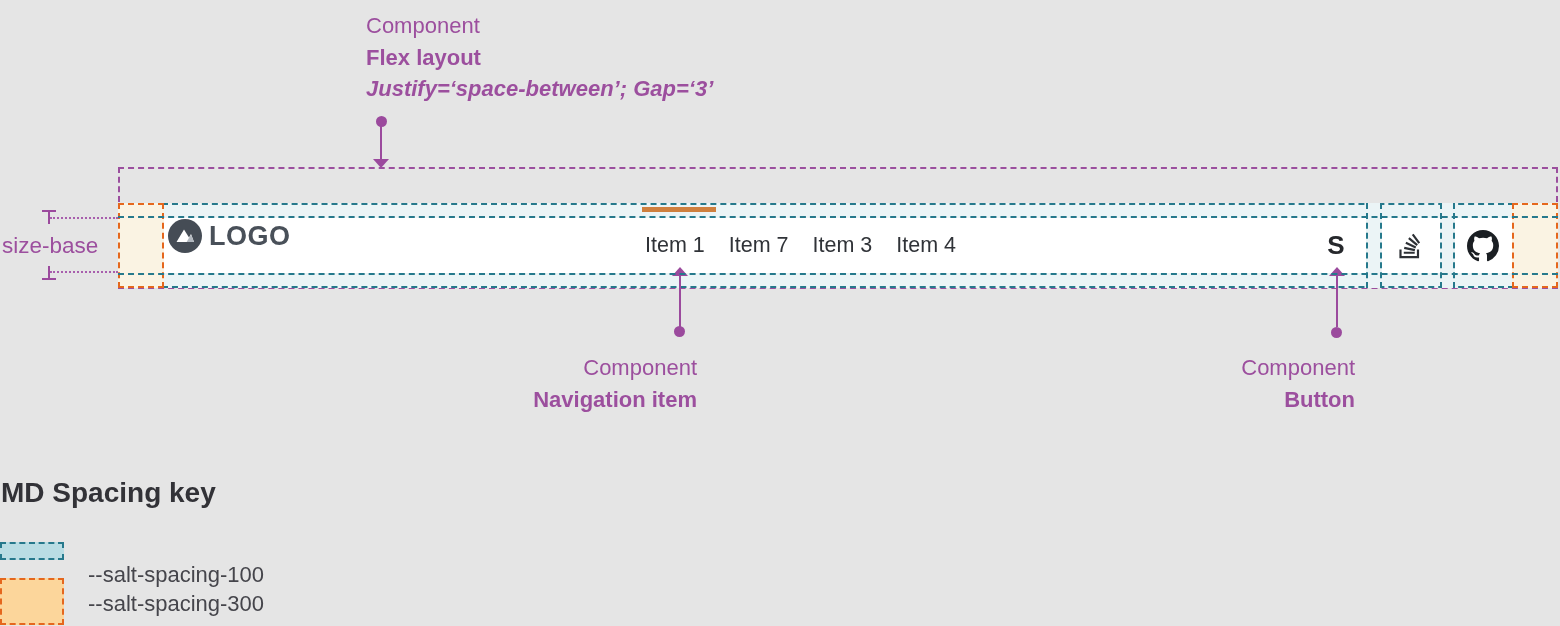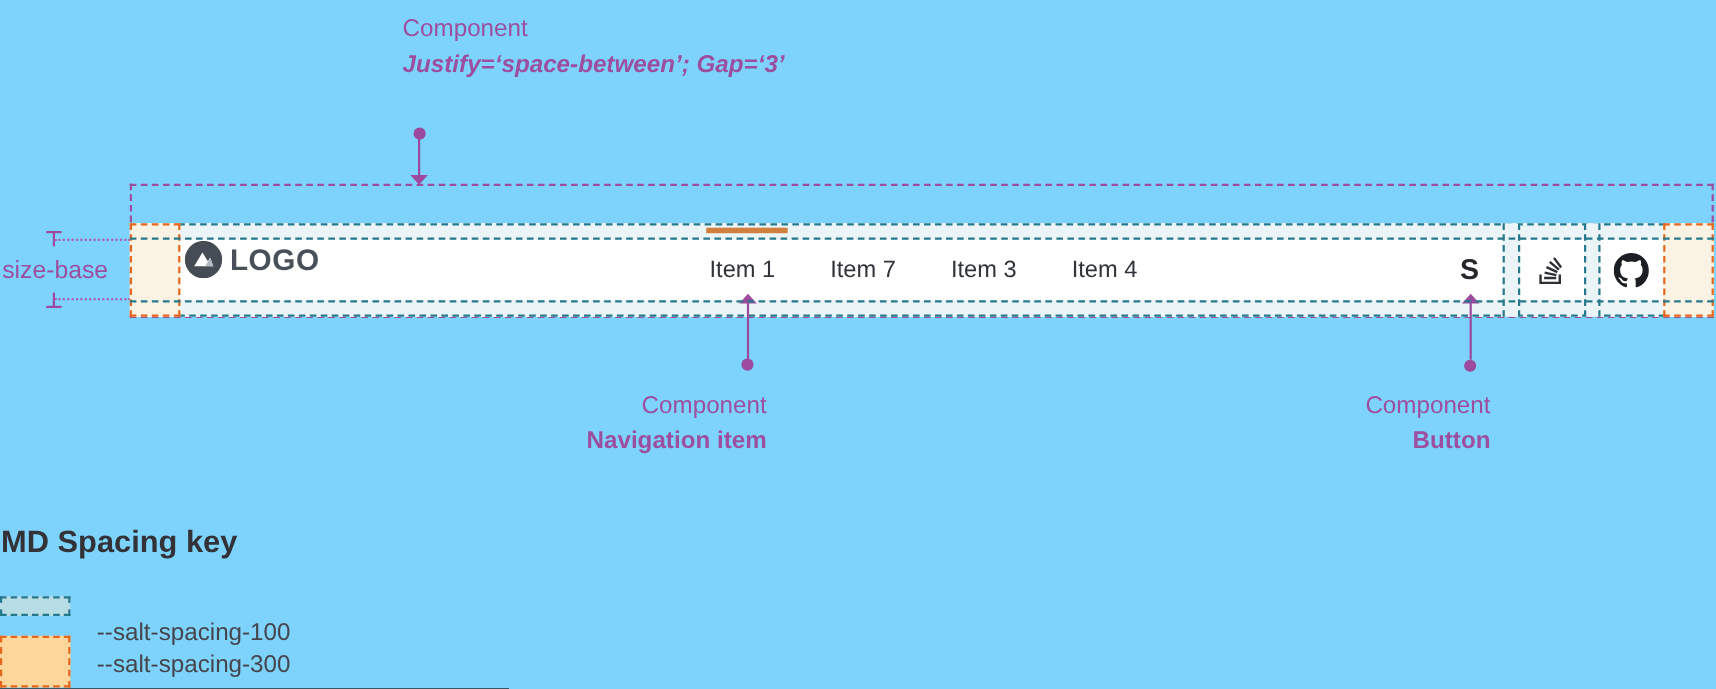--- a/index.html
+++ b/index.html
@@ -1,17 +1,17 @@
 <!DOCTYPE html>
 <html><head>
 <meta charset="utf-8">
 <style>
   html,body{margin:0;padding:0;background:#000;}
   #canvas{
-    position:relative;width:1560px;height:626px;background:#7dd3fc;overflow:hidden;
+    position:relative;width:1560px;height:626px;background:#e5e5e5;overflow:hidden;
     font-family:"Liberation Sans","DejaVu Sans",sans-serif;
   }
   .abs{position:absolute;box-sizing:border-box;}
 
   
   .ann{color:#9c4f9e;font-size:22px;line-height:31.5px;white-space:nowrap;}
   .ann .t-bold{font-weight:700;}
   .ann .t-italic{font-style:italic;font-weight:600;}
   .ann-right{text-align:right;}
 
@@ -29,21 +29,21 @@
   .strip-h{background:#ebf4f6;}
   .strip-top{border-top:2px dashed #26798c;}
   .strip-bottom{border-bottom:2px dashed #26798c;}
   .inner-line{height:0;border-top:2px dashed #26798c;z-index:4;}
   .pad-orange{background:#faf3e3;border:2px dashed #e5671d;z-index:2;}
   .vgap{background:#ebf4f6;border-left:2px dashed #26798c;border-right:2px dashed #26798c;z-index:3;}
   .indicator{background:#cf7f3e;z-index:6;}
 
   .logo-group{display:flex;align-items:center;height:66px;gap:7px;z-index:5;}
   .logo-text{font-weight:700;font-size:27px;color:#495059;letter-spacing:0.5px;}
-  .nav-items{display:flex;align-items:center;height:84px;gap:50px;z-index:5;}
+  .nav-items{display:flex;align-items:center;height:84px;gap:24px;z-index:5;}
   .nav-item{font-size:21.5px;color:#303338;cursor:pointer;}
   .nav-btn{display:flex;align-items:center;justify-content:center;height:85px;z-index:5;cursor:pointer;}
   .s-glyph{font-size:26px;font-weight:700;color:#26282c;}
 
   
   .measure{height:0;border-top:2px dotted #a85fad;}
   .tick{background:#9b4a9d;}
   .size-label{color:#9c4f9e;font-size:22.5px;}
 
   
@@ -52,20 +52,21 @@
   .sw-100{background:#b9dde4;border:2px dashed #26798c;}
   .sw-300{background:#fcd69b;border:2px dashed #e5671d;}
 </style>
 </head>
 <body>
 
 <div id="canvas">
 
   <div class="abs ann" style="left:366px;top:10px;">
     <div>Component</div>
+    <div class="t-bold">Flex layout</div>
     <div class="t-italic">Justify=‘space-between’; Gap=‘3’</div>
   </div>
   <div class="abs dot" style="left:376px;top:116px;"></div>
   <div class="abs aline" style="left:380px;top:126px;height:34px;"></div>
   <div class="abs tri-down" style="left:373px;top:159px;"></div>
 
   <div class="abs flex-rect" style="left:118px;top:167px;width:1440px;height:122px;"></div>
 
   <div class="abs size-label" style="left:2px;top:233px;">size-base</div>
   <div class="abs measure" style="left:50px;top:217px;width:68px;"></div>

